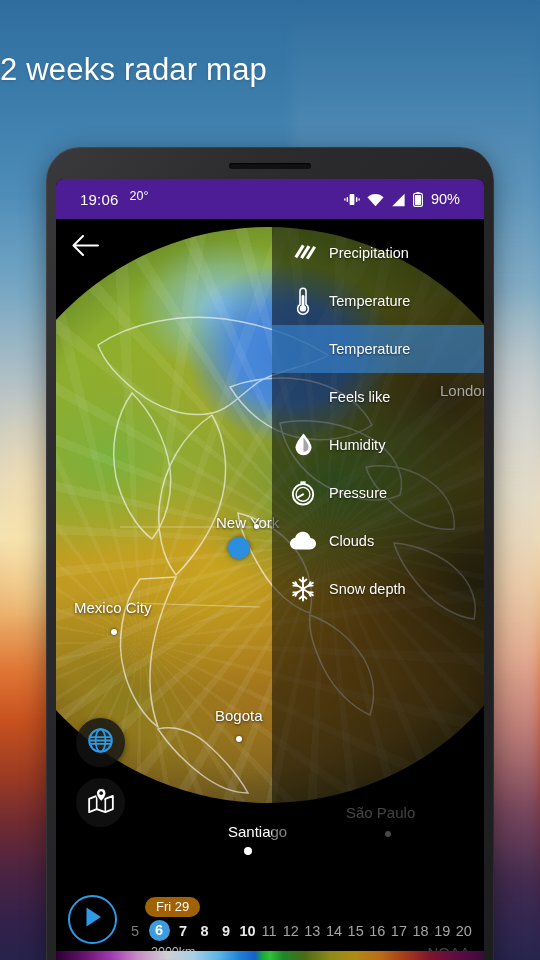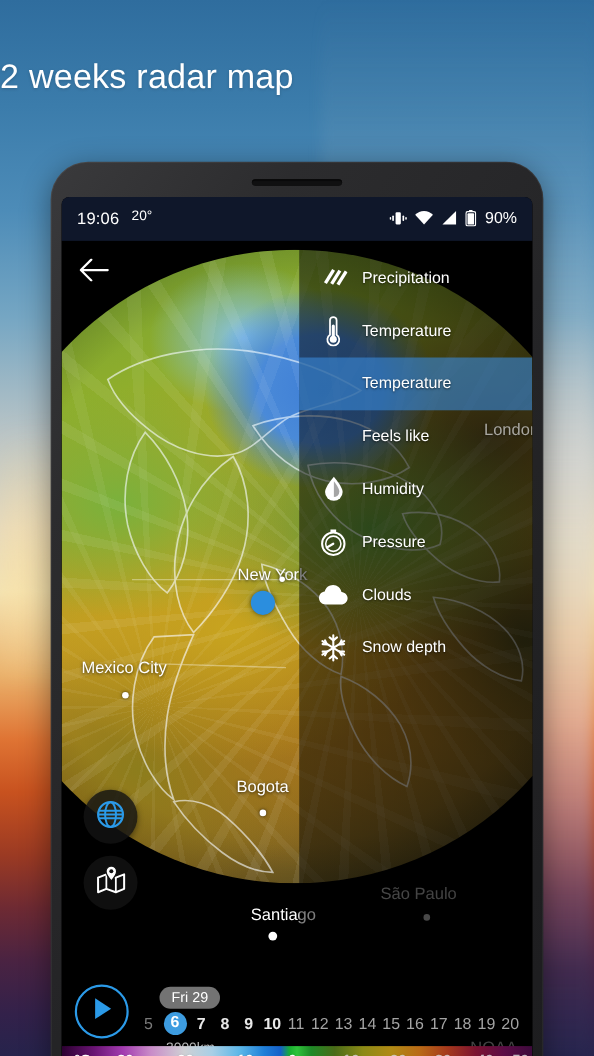--- a/index.html
+++ b/index.html
@@ -74,25 +74,25 @@
     background:#101011; box-shadow:inset 0 1px 1px rgba(0,0,0,0.8);
   }
   #screen{
     position:relative; width:100%; height:798px; background:#000;
     border-radius:7px 7px 0 0; overflow:hidden;
   }
 
   
   #statusbar{
     position:relative; height:40px; display:flex; align-items:center;
-    padding:0 14px; color:#fff; font-size:15px; z-index:40; background:#0f172a;
+    padding:0 24px; color:#fff; font-size:15px; z-index:40; background:#4c1d95;
   }
   #statusbar .clock{ font-weight:500; letter-spacing:0.2px; }
   #statusbar .temp{ margin-left:11px; font-size:12.5px; position:relative; top:-3px; }
-  #statusbar .right{ margin-left:auto; display:flex; align-items:flex-start; gap:7px; }
+  #statusbar .right{ margin-left:auto; display:flex; align-items:flex-end; gap:7px; }
   .sicon{ display:block; }
   #statusbar .pct{ font-size:14.5px; font-weight:500; margin-left:1px; }
 
   
   #map{ position:absolute; left:0; right:0; top:40px; bottom:0; background:#000; overflow:hidden; }
   #globe{
     position:absolute; left:-76px; top:8px; width:576px; height:576px;
     border-radius:50%;
     background:
       radial-gradient(circle at 50% 50%, rgba(0,0,0,0) 62%, rgba(0,0,0,0.30) 86%, rgba(0,0,0,0.55) 100%),
@@ -158,21 +158,21 @@
   .row.sel{ background:rgba(56,136,214,0.62); }
   .row.sel .lbl{ margin-left:43px; }
   .row.noic .lbl{ margin-left:43px; }
 
   
   #timeline{ position:absolute; left:0; right:0; bottom:28px; height:60px;
     z-index:30; display:flex; align-items:center; padding:0 8px 0 12px; }
   #play{ width:49px; height:49px; border-radius:50%; border:2.4px solid #2b9ae8;
     display:flex; align-items:center; justify-content:center; flex:0 0 49px; }
   #tl-right{ flex:1; margin-left:10px; display:flex; flex-direction:column; gap:3px; }
-  #daybadge{ align-self:flex-start; margin-left:18px; background:#737373;
+  #daybadge{ align-self:flex-start; margin-left:18px; background:#a16207;
     color:#fff; font-size:13px; font-weight:500; border-radius:11px;
     padding:2px 11px 3px 11px; }
   #hours{ display:flex; align-items:center; justify-content:space-between;
     padding-right:4px; }
   .hr{ font-size:14.5px; color:#e8e8e8; font-weight:700; min-width:16px;
     text-align:center; }
   .hr.past{ color:#7a7a7a; font-weight:400; }
   .hr.future{ color:#a3a3a3; font-weight:400; }
   .hr.cur{ color:#ffffff; background:#3d9ce0; border-radius:50%;
     width:21px; height:21px; line-height:21px; font-weight:700; min-width:21px; }

